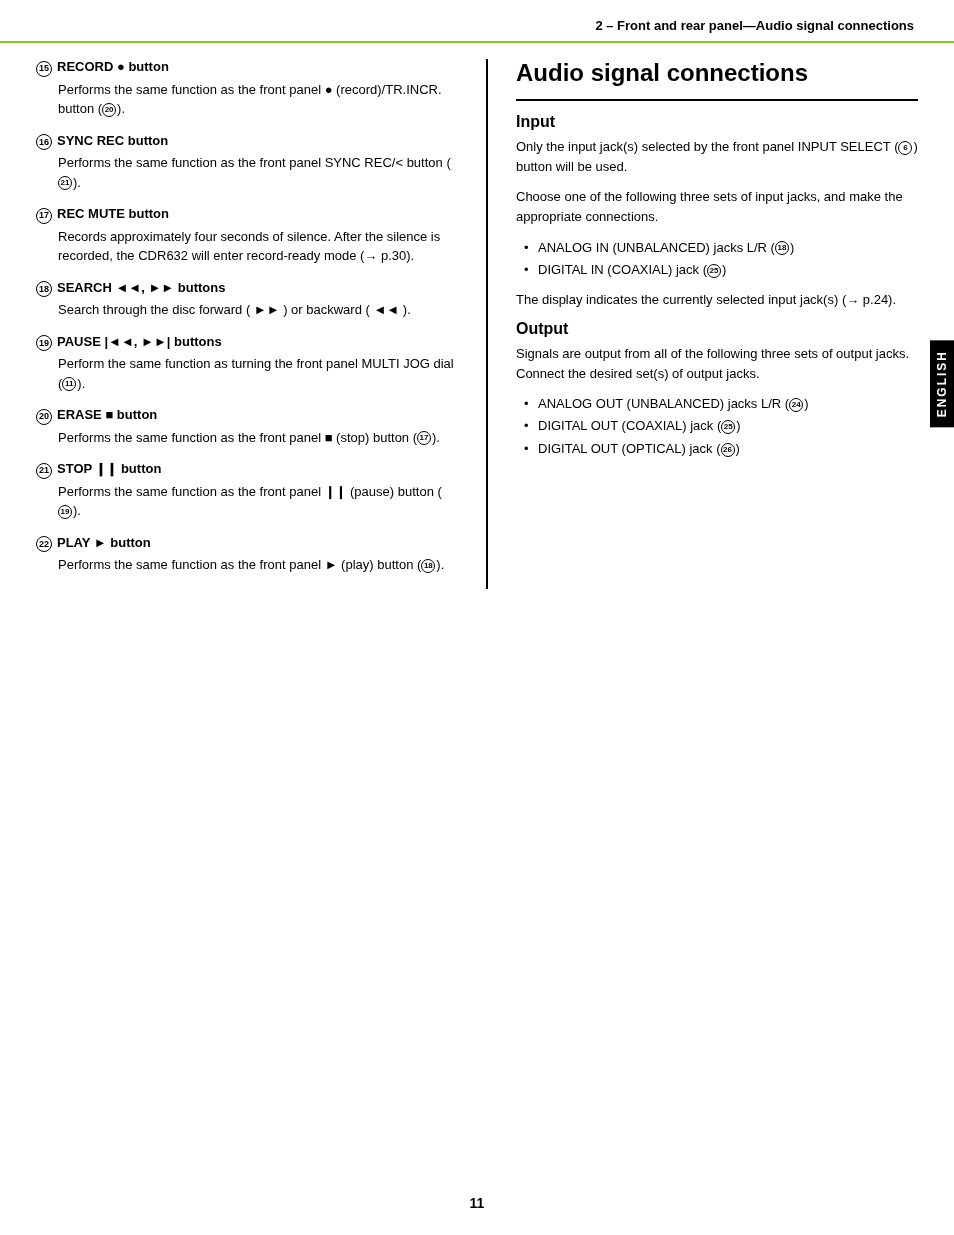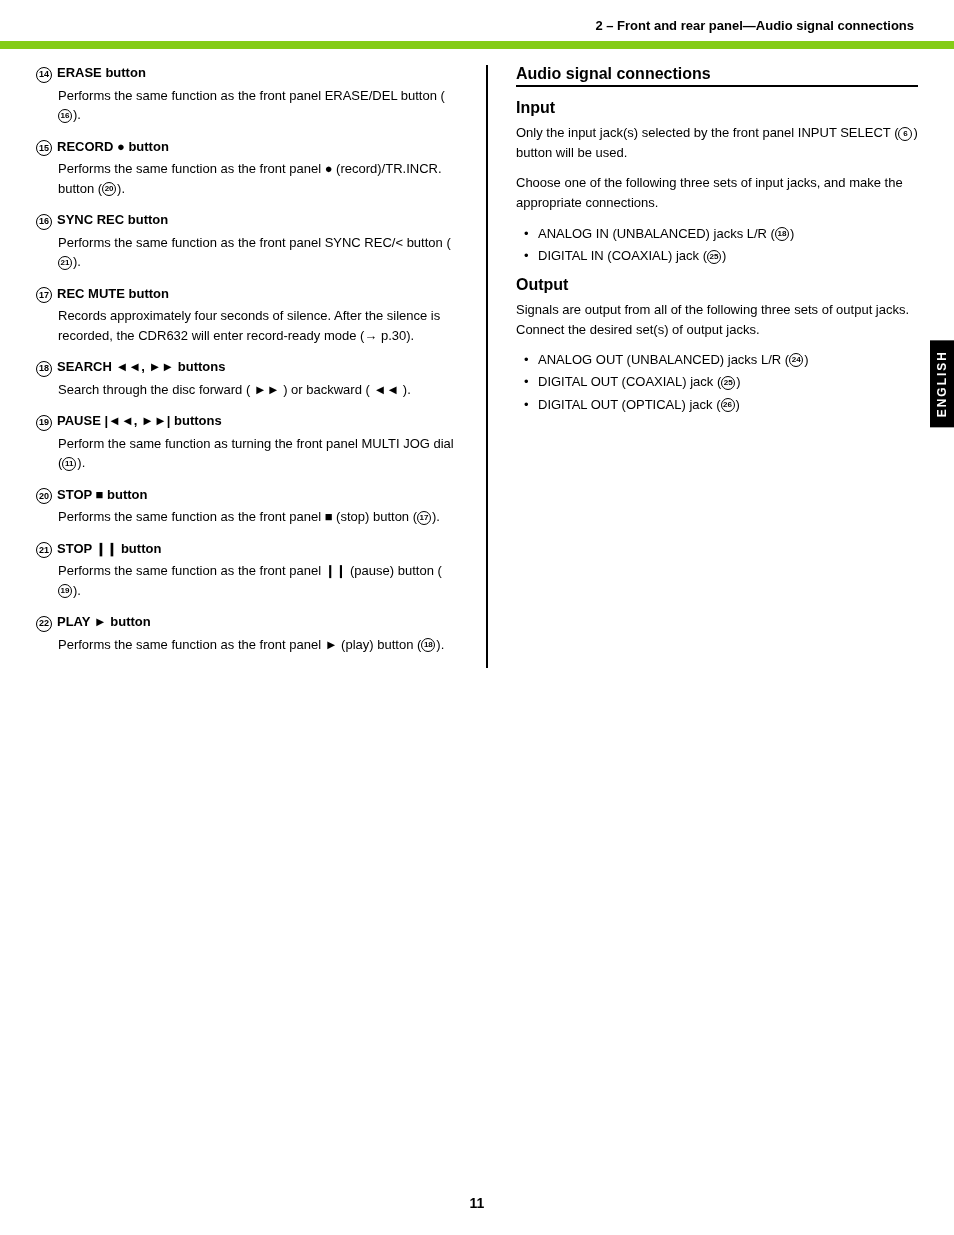--- a/index.html
+++ b/index.html
@@ -11,21 +11,21 @@
       width: 954px;
       min-height: 1235px;
       position: relative;
     }
 
     .page-header {
       text-align: right;
       padding: 18px 40px 8px 40px;
       font-size: 13px;
       font-weight: bold;
-      border-bottom: 8px solid #84cc16;
+      border-bottom: 2px solid #84cc16;
       margin-bottom: 16px;
     }
 
     .content-area {
       display: flex;
       padding: 0 36px;
       gap: 30px;
     }
 
     .left-column {
@@ -67,24 +67,24 @@
       margin-right: 1px;
     }
 
     .section-body {
       padding-left: 22px;
       font-size: 13px;
       line-height: 1.5;
     }
 
     .right-section-header {
-      font-size: 16px;
+      font-size: 24px;
       font-weight: bold;
       border-bottom: 2px solid #000;
-      padding-bottom: 2px;
+      padding-bottom: 12px;
       margin-bottom: 12px;
     }
 
     .sub-section-title {
       font-size: 16px;
       font-weight: bold;
       margin-bottom: 6px;
     }
 
     .right-body {
@@ -142,29 +142,20 @@
 <body>
 
 <div class="page-header">
   <span>2 – Front and rear panel—Audio signal connections</span>
 </div>
 
 <div class="content-area">
 
   <div class="left-column">
 
-    <div class="section">
-      <div class="section-title">
-        <span class="circle-num">14</span>
-        <strong>ERASE button</strong>
-      </div>
-      <div class="section-body">
-        Performs the same function as the front panel ERASE/DEL button (<span class="circle-num" style="display:inline-flex;width:14px;height:14px;font-size:8px;">16</span>).
-      </div>
-    </div>
 
     <div class="section">
       <div class="section-title">
         <span class="circle-num">15</span>
         <strong>RECORD ● button</strong>
       </div>
       <div class="section-body">
         Performs the same function as the front panel ● (record)/TR.INCR. button (<span class="circle-num" style="display:inline-flex;width:14px;height:14px;font-size:8px;">20</span>).
       </div>
     </div>
@@ -205,21 +196,21 @@
         <strong>PAUSE |◄◄, ►►| buttons</strong>
       </div>
       <div class="section-body">
         Perform the same function as turning the front panel MULTI JOG dial (<span class="circle-num" style="display:inline-flex;width:14px;height:14px;font-size:8px;">11</span>).
       </div>
     </div>
 
     <div class="section">
       <div class="section-title">
         <span class="circle-num">20</span>
-        <strong>STOP ■ button</strong>
+        <strong>ERASE ■ button</strong>
       </div>
       <div class="section-body">
         Performs the same function as the front panel ■ (stop) button (<span class="circle-num" style="display:inline-flex;width:14px;height:14px;font-size:8px;">17</span>).
       </div>
     </div>
 
     <div class="section">
       <div class="section-title">
         <span class="circle-num">21</span>
         <strong>STOP ❙❙ button</strong>
@@ -248,20 +239,23 @@
     <div class="sub-section">
       <div class="sub-section-title">Input</div>
       <div class="right-body">
         Only the input jack(s) selected by the front panel INPUT SELECT (<span class="circle-num" style="display:inline-flex;width:14px;height:14px;font-size:8px;">6</span>) button will be used.
       </div>
       <div class="right-body">Choose one of the following three sets of input jacks, and make the appropriate connections.</div>
       <ul class="bullet-list">
         <li>ANALOG IN (UNBALANCED) jacks L/R (<span class="circle-num" style="display:inline-flex;width:14px;height:14px;font-size:8px;">18</span>)</li>
         <li>DIGITAL IN (COAXIAL) jack (<span class="circle-num" style="display:inline-flex;width:14px;height:14px;font-size:8px;">25</span>)</li>
       </ul>
+      <div class="right-body">
+        The display indicates the currently selected input jack(s) (→ p.24).
+      </div>
     </div>
 
     <div class="sub-section">
       <div class="sub-section-title">Output</div>
       <div class="right-body">Signals are output from all of the following three sets of output jacks. Connect the desired set(s) of output jacks.</div>
       <ul class="bullet-list">
         <li>ANALOG OUT (UNBALANCED) jacks L/R (<span class="circle-num" style="display:inline-flex;width:14px;height:14px;font-size:8px;">24</span>)</li>
         <li>DIGITAL OUT (COAXIAL) jack (<span class="circle-num" style="display:inline-flex;width:14px;height:14px;font-size:8px;">25</span>)</li>
         <li>DIGITAL OUT (OPTICAL) jack (<span class="circle-num" style="display:inline-flex;width:14px;height:14px;font-size:8px;">26</span>)</li>
       </ul>

